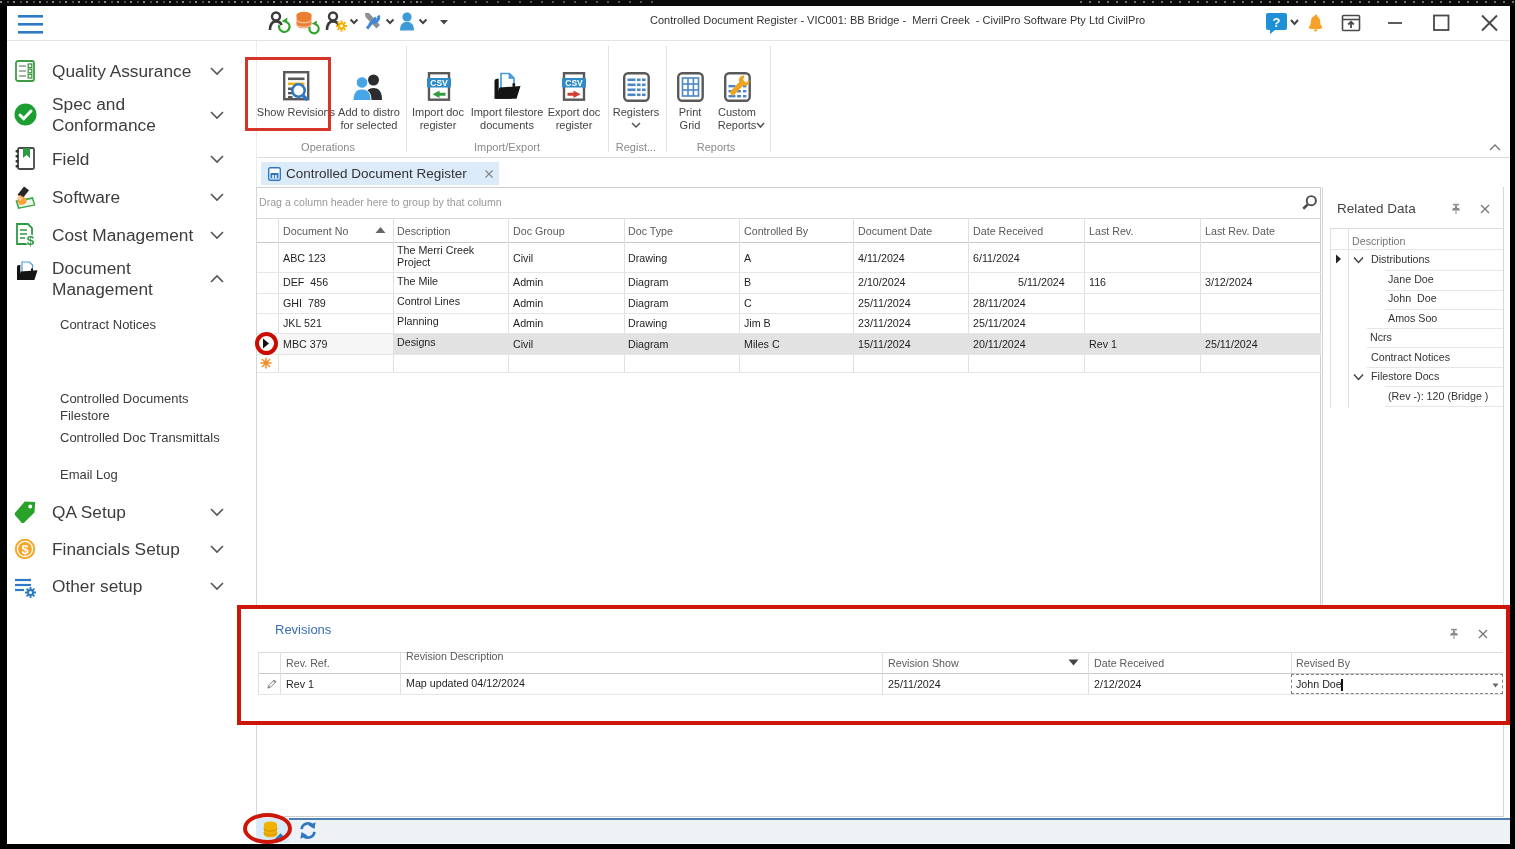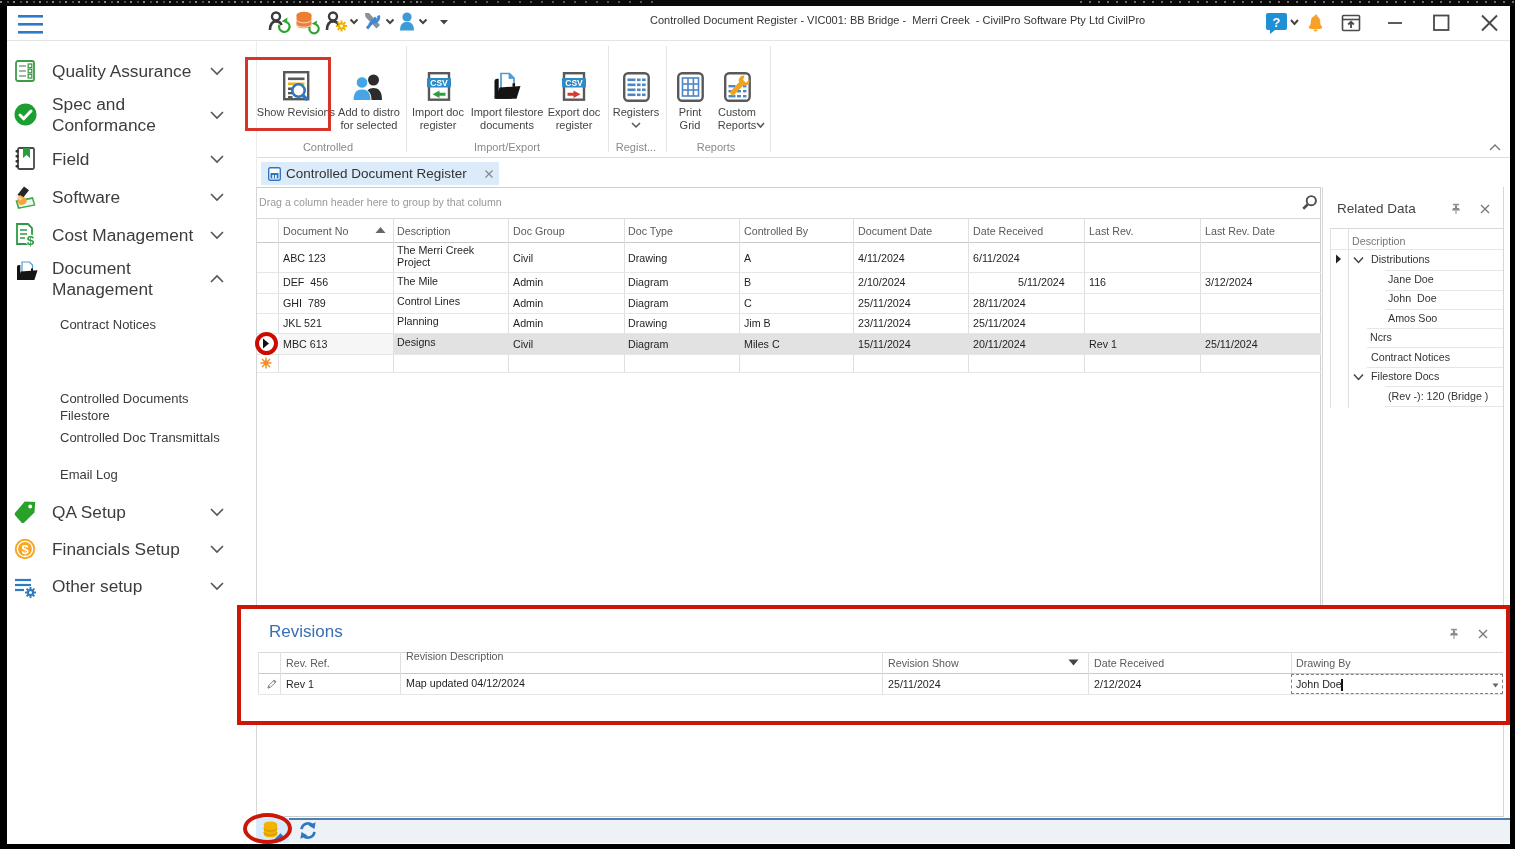--- a/index.html
+++ b/index.html
@@ -243,21 +243,21 @@
 <div class="rlbl" style="left:544px;top:106px;width:60px;">Export doc<br>register</div>
 <div class="rlbl" style="left:608px;top:106px;width:56px;">Registers</div>
 <svg class="a" style="left:630px;top:121px;" width="12" height="8">
     <path d="M2 2 l4 4 l4 -4" fill="none" stroke="#555" stroke-width="1.5"></path>
   </svg>
 <div class="rlbl" style="left:674px;top:106px;width:32px;">Print<br>Grid</div>
 <div class="rlbl" style="left:712px;top:106px;width:50px;">Custom<br>Reports</div>
 <svg class="a" style="left:755px;top:121px;" width="11" height="8">
     <path d="M2 2 l3.5 4 l3.5 -4" fill="none" stroke="#555" stroke-width="1.5"></path>
   </svg>
-<div class="glbl" style="left:278px;top:141px;width:100px;">Controlled</div>
+<div class="glbl" style="left:278px;top:141px;width:100px;">Operations</div>
 <div class="glbl" style="left:457px;top:141px;width:100px;">Import/Export</div>
 <div class="glbl" style="left:607px;top:141px;width:58px;">Regist...</div>
 <div class="glbl" style="left:666px;top:141px;width:100px;">Reports</div>
 <svg class="a" style="left:1488px;top:143px;" width="14" height="9">
     <path d="M2 7 l5 -5 l5 5" fill="none" stroke="#777" stroke-width="1.4"></path>
   </svg>
 
 <svg class="a" style="left:283px;top:71px;" width="28" height="30" viewBox="0 0 28 30">
   <rect x="1.2" y="1.2" width="24" height="27" fill="#fff" stroke="#595959" stroke-width="2.4"></rect>
   <rect x="5" y="6.5" width="16.5" height="2.6" fill="#595959"></rect>
@@ -430,21 +430,21 @@
 <div class="gc" style="left:744px;top:297px;">C</div>
 <div class="gc" style="left:858px;top:297px;">25/11/2024</div>
 <div class="gc" style="left:973px;top:297px;text-align:center;">28/11/2024</div>
 <div class="gc" style="left:283px;top:317px;">JKL 521</div>
 <div class="gc" style="left:397px;top:315px;">Planning</div>
 <div class="gc" style="left:513px;top:317px;">Admin</div>
 <div class="gc" style="left:628px;top:317px;">Drawing</div>
 <div class="gc" style="left:744px;top:317px;">Jim B</div>
 <div class="gc" style="left:858px;top:317px;">23/11/2024</div>
 <div class="gc" style="left:973px;top:317px;">25/11/2024</div>
-<div class="gc" style="left:283px;top:338px;">MBC 613</div>
+<div class="gc" style="left:283px;top:338px;">MBC 379</div>
 <div class="gc" style="left:397px;top:336px;">Designs</div>
 <div class="gc" style="left:513px;top:338px;">Civil</div>
 <div class="gc" style="left:628px;top:338px;">Diagram</div>
 <div class="gc" style="left:744px;top:338px;">Miles C</div>
 <div class="gc" style="left:858px;top:338px;">15/11/2024</div>
 <div class="gc" style="left:973px;top:338px;">20/11/2024</div>
 <div class="gc" style="left:1089px;top:338px;">Rev 1</div>
 <div class="gc" style="left:1205px;top:338px;">25/11/2024</div>
 
 <svg class="a" style="left:262px;top:338px;" width="8" height="11">
@@ -504,21 +504,21 @@
 <div class="rd" style="left:1388px;top:312px;">Amos Soo</div>
 <div class="rd" style="left:1370px;top:331px;">Ncrs</div>
 <div class="rd" style="left:1371px;top:351px;">Contract Notices</div>
 <svg class="a" style="left:1353px;top:373px;" width="11" height="8">
     <path d="M1 1.5 l4.5 5 l4.5 -5" fill="none" stroke="#444" stroke-width="1.5"></path>
   </svg>
 <div class="rd" style="left:1371px;top:370px;">Filestore Docs</div>
 <div class="rd" style="left:1388px;top:390px;">(Rev -): 120 (Bridge )</div>
 
 <div class="a" style="left:237px;top:605px;width:1273px;height:120px;border:4px solid #cc1708;background:#fff;"></div>
-<div class="txt" style="left:269px;top:622px;font-size:17px;color:#3a6eb5;">Revisions</div>
+<div class="txt" style="left:275px;top:622px;font-size:13px;color:#3a6eb5;">Revisions</div>
 <svg class="a" style="left:1448px;top:628px;" width="12" height="12" viewBox="0 0 12 12">
   <g fill="#8a8a8a">
       <rect x="3.1" y="0.8" width="5.8" height="1.5"></rect>
       <rect x="4.9" y="2.3" width="2.2" height="2.7"></rect>
       <path d="M3 5 h6 l1 2.4 h-8 Z"></path>
       <rect x="5.5" y="7.4" width="1" height="3.6"></rect>
     </g>
 </svg>
 <svg class="a" style="left:1478px;top:629px;" width="10" height="10">
     <path d="M1 1 L9 9 M9 1 L1 9" stroke="#777" stroke-width="1.3"></path>
@@ -530,21 +530,21 @@
 <div class="vl" style="left:258px;top:652px;height:42px;background:#e0e0e0;"></div>
 <div class="vl" style="left:280px;top:652px;height:42px;background:#e0e0e0;"></div>
 <div class="vl" style="left:400px;top:652px;height:42px;background:#e0e0e0;"></div>
 <div class="vl" style="left:882px;top:652px;height:42px;background:#e0e0e0;"></div>
 <div class="vl" style="left:1088px;top:652px;height:42px;background:#e0e0e0;"></div>
 <div class="vl" style="left:1291px;top:652px;height:21px;background:#e0e0e0;"></div>
 <div class="rvh" style="left:286px;top:657px;">Rev. Ref.</div>
 <div class="rvh" style="left:406px;top:621px;margin-top:29px;">Revision Description</div>
 <div class="rvh" style="left:888px;top:657px;">Revision Show</div>
 <div class="rvh" style="left:1094px;top:657px;">Date Received</div>
-<div class="rvh" style="left:1296px;top:657px;">Drawing By</div>
+<div class="rvh" style="left:1296px;top:657px;">Revised By</div>
 <svg class="a" style="left:1068px;top:659px;" width="11" height="7">
     <path d="M0.5 0.5 L10.5 0.5 L5.5 6.5 Z" fill="#444"></path>
   </svg>
 <div class="gc" style="left:286px;top:678px;">Rev 1</div>
 <div class="gc" style="left:406px;top:677px;">Map updated 04/12/2024</div>
 <div class="gc" style="left:888px;top:678px;">25/11/2024</div>
 <div class="gc" style="left:1094px;top:678px;">2/12/2024</div>
 <svg class="a" style="left:266px;top:678px;" width="12" height="12" viewBox="0 0 12 12">
   <path d="M2 10 L3 7.2 L8.2 2 L10 3.8 L4.8 9 Z M2 10 l2-0.6 l-1.4-1.4 Z" fill="none" stroke="#888" stroke-width="1"></path>
   <path d="M8.2 2 L10 3.8 L8.9 4.9 L7.1 3.1 Z" fill="#888"></path>

